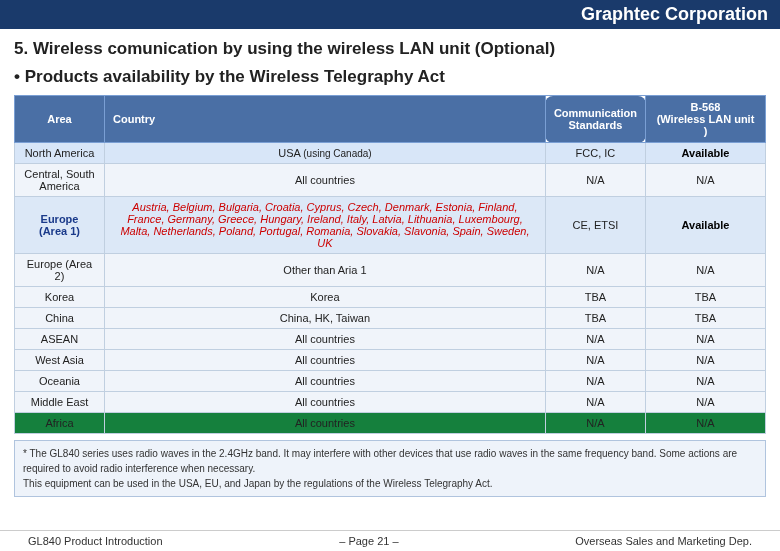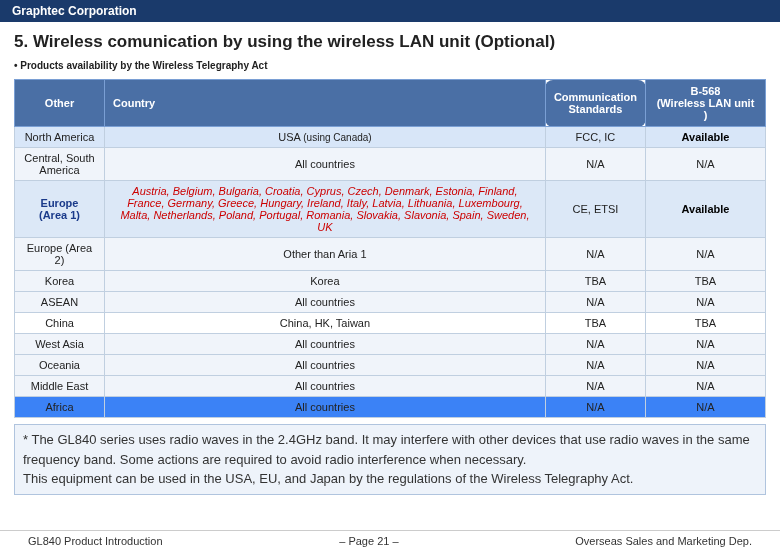--- a/index.html
+++ b/index.html
@@ -7,36 +7,36 @@
       font-family: Arial, sans-serif;
       background: #ffffff;
       width: 780px;
       height: 551px;
       overflow: hidden;
       position: relative;
     }
     .header-bar {
       background: #1a3a6b;
       color: #ffffff;
-      text-align: left;
+      text-align: right;
       padding: 4px 12px;
-      font-size: 12px;
+      font-size: 18px;
       font-weight: bold;
     }
     .main-content {
       padding: 10px 14px 6px 14px;
     }
     .page-title {
       font-size: 17px;
       font-weight: bold;
       color: #222;
       margin-bottom: 8px;
     }
     .subtitle {
-      font-size: 10px;
+      font-size: 17px;
       font-weight: bold;
       color: #222;
       margin-bottom: 8px;
     }
     table {
       width: 100%;
       border-collapse: collapse;
       font-size: 11px;
     }
     table thead tr {
@@ -93,21 +93,21 @@
       color: #cc0000;
       font-style: italic;
     }
     .available-badge {
       color: #000;
       font-weight: bold;
     }
     .footnote-box {
       background: #eef3fa;
       border: 1px solid #b0c4de;
-      font-size: 13px;
+      font-size: 10px;
       color: #333;
       padding: 5px 8px;
       margin-top: 6px;
       line-height: 1.5;
     }
     .footer-bar {
       position: absolute;
       bottom: 0;
       left: 0;
       right: 0;
@@ -131,21 +131,21 @@
   <span>Graphtec Corporation</span>
 </div>
 
 <div class="main-content">
   <div class="page-title">5. Wireless comunication by using the wireless LAN unit (Optional)</div>
   <div class="subtitle">• Products availability by the Wireless Telegraphy Act</div>
 
   <table>
     <thead>
       <tr>
-        <th class="area-col">Other</th>
+        <th class="area-col">Area</th>
         <th class="country-col">Country</th>
         <th class="comm-col">Communication<br>Standards</th>
         <th class="b568-col">B-568<br>(Wireless LAN unit )</th>
       </tr>
     </thead>
     <tbody id="table-body">
     <tr class="north-america-row">
           <td>North America</td>
           <td>USA <span style="font-size:10px">(using Canada)</span></td>
           <td>FCC, IC</td>
@@ -168,51 +168,51 @@
           <td>Other than Aria 1</td>
           <td>N/A</td>
           <td>N/A</td>
         </tr>
         <tr style="background: rgb(240, 244, 250);">
           <td>Korea</td>
           <td>Korea</td>
           <td>TBA</td>
           <td>TBA</td>
         </tr>
+        <tr>
+          <td>China</td>
+          <td>China, HK, Taiwan</td>
+          <td>TBA</td>
+          <td>TBA</td>
+        </tr>
         <tr style="background: rgb(240, 244, 250);">
           <td>ASEAN</td>
           <td>All countries</td>
           <td>N/A</td>
           <td>N/A</td>
         </tr>
         <tr>
-          <td>China</td>
-          <td>China, HK, Taiwan</td>
-          <td>TBA</td>
-          <td>TBA</td>
-        </tr>
-        <tr>
           <td>West Asia</td>
           <td>All countries</td>
           <td>N/A</td>
           <td>N/A</td>
         </tr>
         <tr style="background: rgb(240, 244, 250);">
           <td>Oceania</td>
           <td>All countries</td>
           <td>N/A</td>
           <td>N/A</td>
         </tr>
         <tr>
           <td>Middle East</td>
           <td>All countries</td>
           <td>N/A</td>
           <td>N/A</td>
         </tr>
-        <tr style="background: #3b82f6;">
+        <tr style="background: #15803d;">
           <td>Africa</td>
           <td>All countries</td>
           <td>N/A</td>
           <td>N/A</td>
         </tr>
       </tbody>
   </table>
 
   <div class="footnote-box">
     <span id="footnote-text">* The GL840 series uses radio waves in the 2.4GHz band. It may interfere with other devices that use radio waves in the same frequency band.  Some actions are required to avoid radio interference when necessary.<br>  This equipment can be used in the USA, EU, and Japan by the regulations of the Wireless Telegraphy Act.</span>

